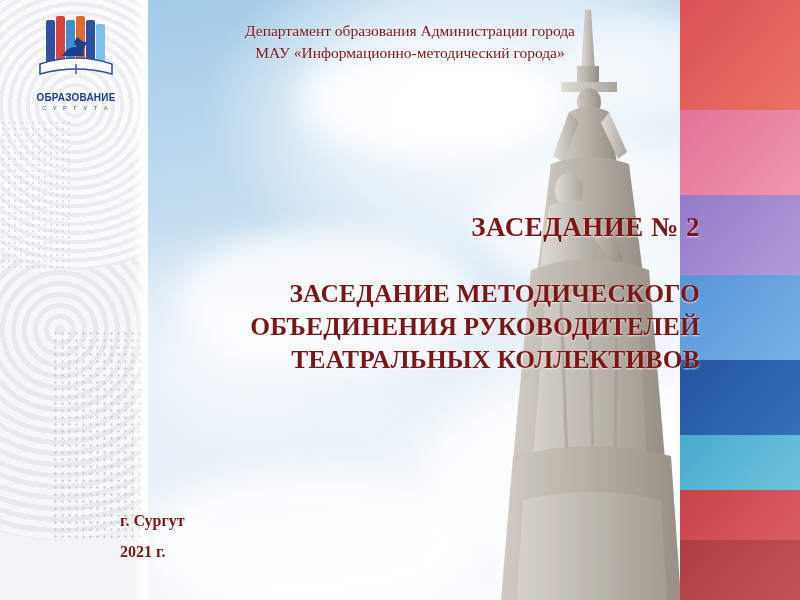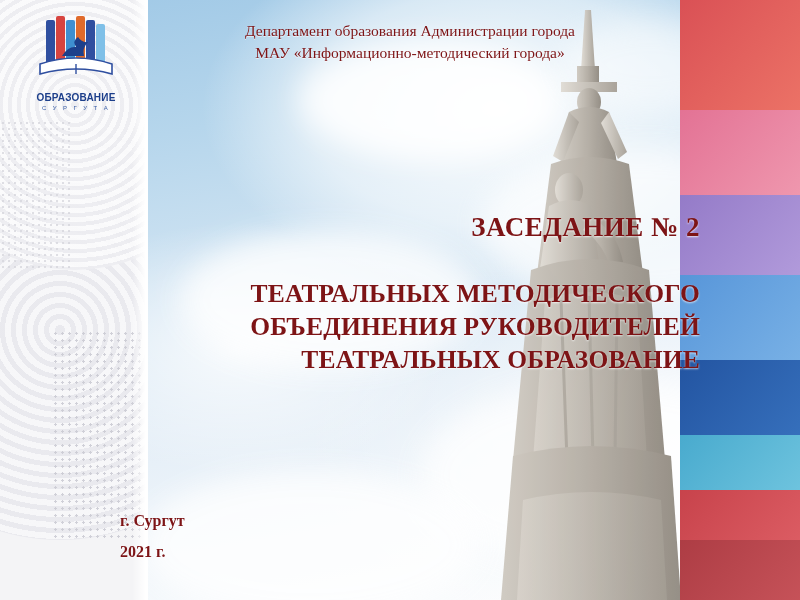--- a/index.html
+++ b/index.html
@@ -293,22 +293,22 @@
   </div>
 
   <div class="header">
     <div>Департамент образования Администрации города</div>
     <div>МАУ «Информационно-методический города»</div>
   </div>
 
   <div class="title-block">
     <div class="title-line1">ЗАСЕДАНИЕ № 2</div>
     <div class="title-main">
-      <div>ТЕАТРАЛЬНЫХ МЕТОДИЧЕСКОГО</div>
+      <div>ЗАСЕДАНИЕ МЕТОДИЧЕСКОГО</div>
       <div>ОБЪЕДИНЕНИЯ РУКОВОДИТЕЛЕЙ</div>
-      <div>ТЕАТРАЛЬНЫХ ОБРАЗОВАНИЕ</div>
+      <div>ТЕАТРАЛЬНЫХ КОЛЛЕКТИВОВ</div>
     </div>
   </div>
 
   <div class="footer footer-city">г. Сургут</div>
   <div class="footer footer-year">2021 г.</div>
 
 </div>
 
 </body></html>

